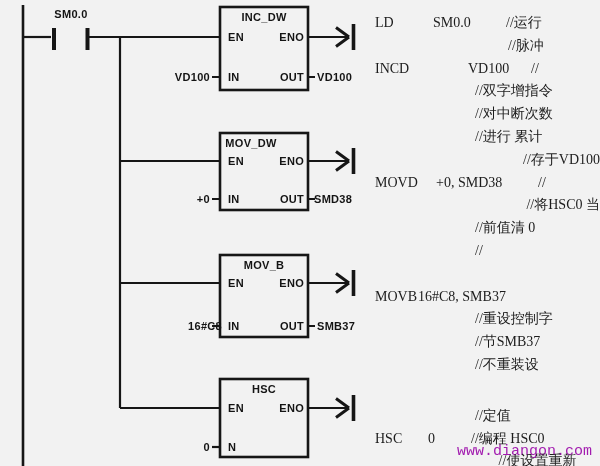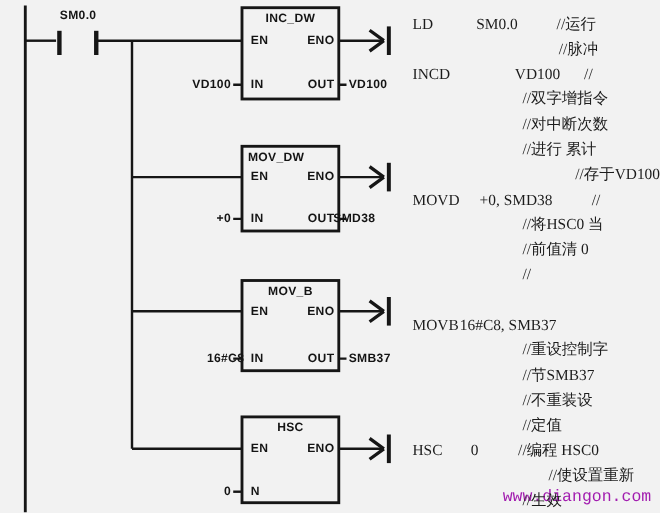--- a/index.html
+++ b/index.html
@@ -94,21 +94,21 @@
   <div class="lbl rgt" style="left:220px;top:70px;width:84px;">OUT</div>
   <div class="lbl rgt" style="left:120px;top:70px;width:90px;">VD100</div>
   <div class="lbl" style="left:317px;top:70px;">VD100</div>
 
   <div class="lbl ctr" style="left:207px;top:136px;width:88px;">MOV_DW</div>
   <div class="lbl" style="left:228px;top:154px;">EN</div>
   <div class="lbl rgt" style="left:220px;top:154px;width:84px;">ENO</div>
   <div class="lbl" style="left:228px;top:192px;">IN</div>
   <div class="lbl rgt" style="left:220px;top:192px;width:84px;">OUT</div>
   <div class="lbl rgt" style="left:120px;top:192px;width:90px;">+0</div>
-  <div class="lbl" style="left:303px;top:192px;">SMD38</div>
+  <div class="lbl" style="left:314px;top:192px;">SMD38</div>
 
   <div class="lbl ctr" style="left:220px;top:258px;width:88px;">MOV_B</div>
   <div class="lbl" style="left:228px;top:276px;">EN</div>
   <div class="lbl rgt" style="left:220px;top:276px;width:84px;">ENO</div>
   <div class="lbl" style="left:228px;top:319px;">IN</div>
   <div class="lbl rgt" style="left:220px;top:319px;width:84px;">OUT</div>
   <div class="lbl rgt" style="left:120px;top:319px;width:90px;margin-left:12px;">16#C8</div>
   <div class="lbl" style="left:317px;top:319px;">SMB37</div>
 
   <div class="lbl ctr" style="left:220px;top:382px;width:88px;">HSC</div>
@@ -121,27 +121,27 @@
 
   <div class="stl">
       <div class="stl-line"><span class="op" style="width: 58px;">LD</span><span class="operand" style="width: 73px;">SM0.0</span><span class="comment">//运行</span></div>
       <div class="stl-line" style="padding-left: 133px;"><span class="comment">//脉冲</span></div>
       <div class="stl-line"><span class="op" style="width: 93px;">INCD</span><span class="operand" style="width: 63px;">VD100</span><span class="comment">//</span></div>
       <div class="stl-line" style="padding-left: 100px;"><span class="comment">//双字增指令</span></div>
       <div class="stl-line" style="padding-left: 100px;"><span class="comment">//对中断次数</span></div>
       <div class="stl-line" style="padding-left: 100px;"><span class="comment">//进行 累计</span></div>
       <div class="stl-line" style="padding-left: 100px; text-align: right;"><span class="comment">//存于VD100</span></div>
       <div class="stl-line"><span class="op" style="width: 61px;">MOVD</span><span class="operand" style="width: 102px;">+0, SMD38</span><span class="comment">//</span></div>
-      <div class="stl-line" style="padding-left: 100px;"><span class="comment">//将HSC0 当</span></div>
+      <div class="stl-line" style="padding-left: 100px; text-align: right;"><span class="comment">//将HSC0 当</span></div>
       <div class="stl-line" style="padding-left: 100px;"><span class="comment">//前值清 0</span></div>
       <div class="stl-line" style="padding-left: 100px;"><span class="comment">//</span></div>
       <div class="stl-line"></div>
       <div class="stl-line"><span class="op" style="width: 43px;">MOVB</span><span class="operand">16#C8, SMB37</span></div>
       <div class="stl-line" style="padding-left: 100px;"><span class="comment">//重设控制字</span></div>
       <div class="stl-line" style="padding-left: 100px;"><span class="comment">//节SMB37</span></div>
       <div class="stl-line" style="padding-left: 100px;"><span class="comment">//不重装设</span></div>
-      <div class="stl-line" style="padding-left: 100px;"><span class="comment">//定值</span></div>
+      <div class="stl-line" style="padding-left: 100px; margin-top: 28px;"><span class="comment">//定值</span></div>
       <div class="stl-line"><span class="op" style="width: 53px;">HSC</span><span class="operand" style="width: 43px;">0</span><span class="comment">//编程 HSC0</span></div>
       <div class="stl-line" style="padding-left: 100px; text-align: center;"><span class="comment">//使设置重新</span></div>
       <div class="stl-line" style="padding-left: 100px;"><span class="comment">//生效</span></div>
     </div>
 
 </div>
 
 </body></html>

